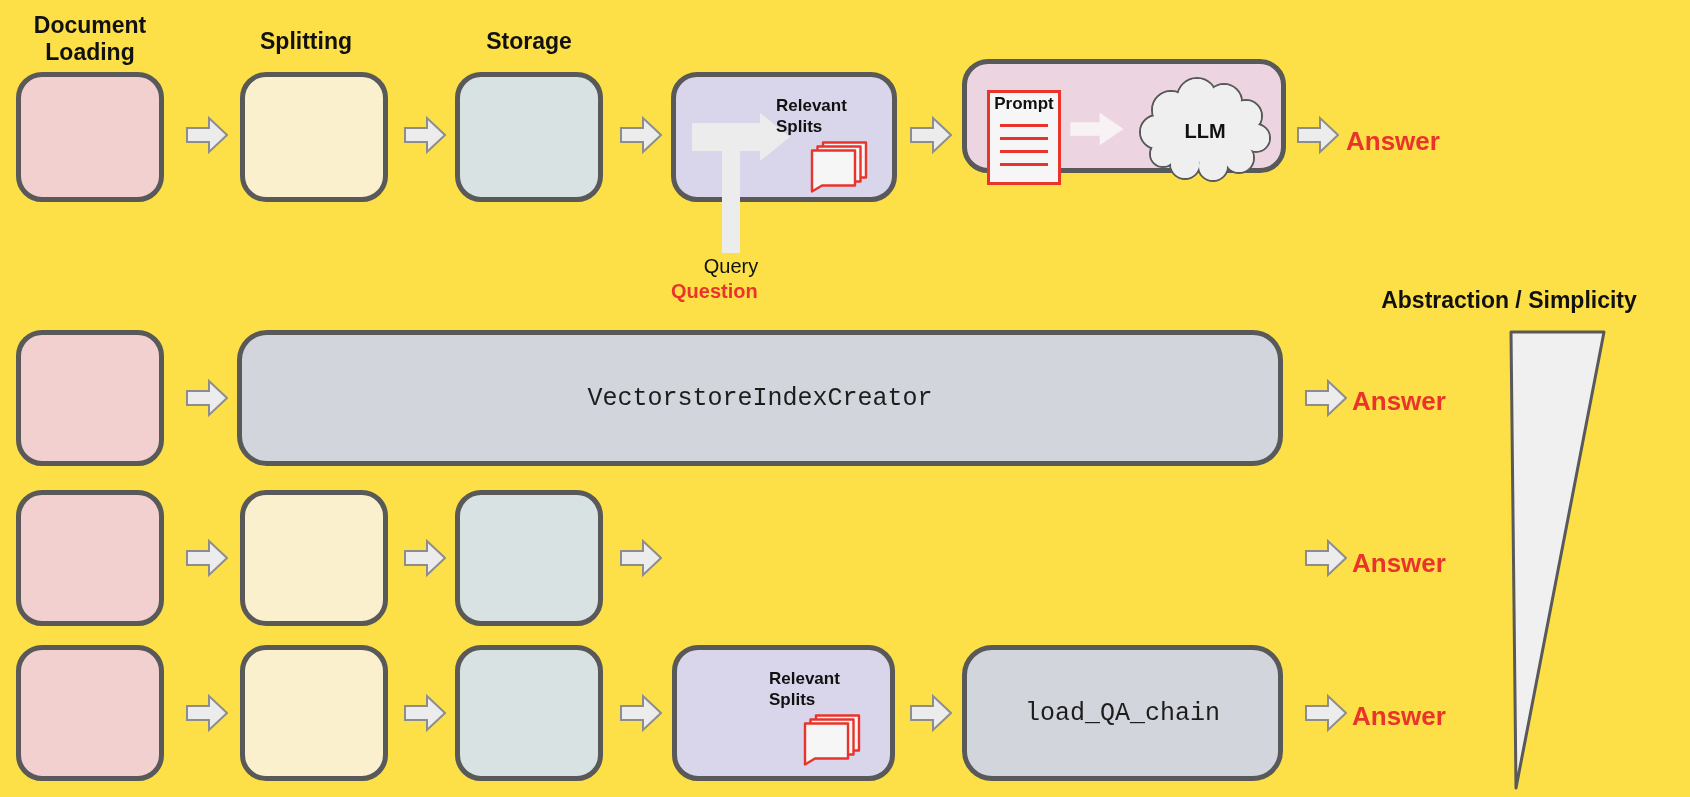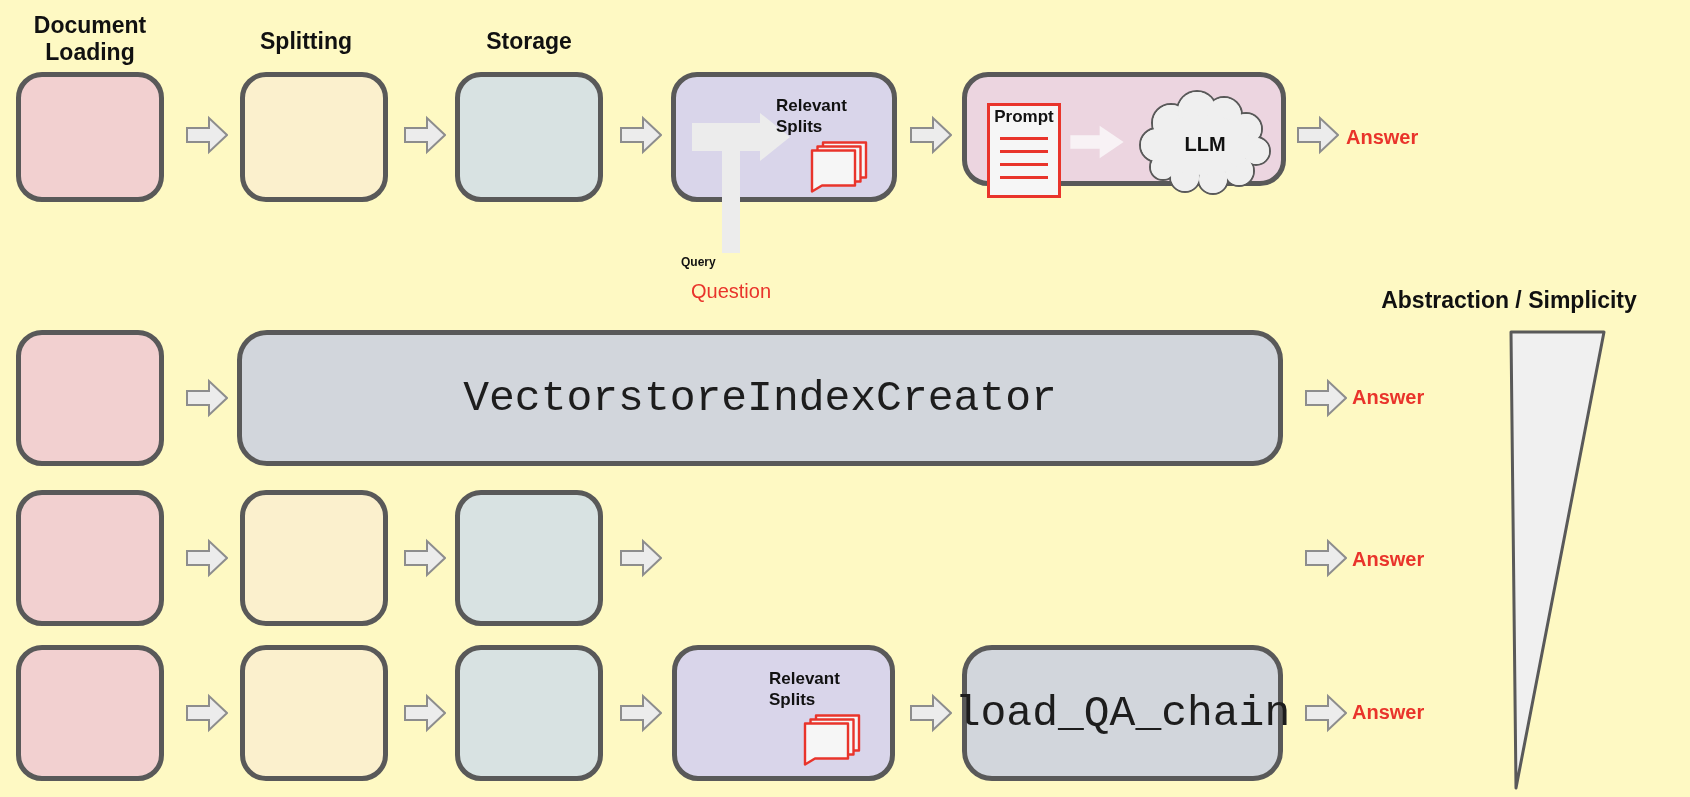--- a/index.html
+++ b/index.html
@@ -1,46 +1,46 @@
 <!DOCTYPE html>
 <html><head>
 <meta charset="utf-8">
 <style>
   html,body{margin:0;padding:0;background:#ffffff}
-  #canvas{position:relative;width:1690px;height:797px;background:#fef9c3;
+  #canvas{position:relative;width:1690px;height:797px;background:#fde047;
           font-family:"Liberation Sans",sans-serif;overflow:hidden}
   .box{position:absolute;box-sizing:border-box;border:5px solid #595959;border-radius:26px}
   .bigbox{border-radius:30px;display:flex;align-items:center;justify-content:center}
   .pink{background:#f2d0d0}
   .yellow{background:#fbf0cd}
   .teal{background:#d8e2e2}
   .purple{background:#d9d5ea}
   .mauve{background:#ecd5e0}
   .gray{background:#d2d6dc}
   .lbl{position:absolute;font-weight:700;font-size:23px;color:#111;text-align:center;line-height:27px}
   .mini{position:absolute;font-weight:700;font-size:17px;line-height:21px;color:#111;text-align:left}
-  .code{font-family:"Liberation Mono","DejaVu Sans Mono",monospace;font-size:43px;color:#1d1d1d;white-space:pre}
-  .answer{position:absolute;font-weight:700;font-size:20px;color:#e9342b;white-space:nowrap}
+  .code{font-family:"Liberation Mono","DejaVu Sans Mono",monospace;font-size:25px;color:#1d1d1d;white-space:pre}
+  .answer{position:absolute;font-weight:700;font-size:26px;color:#e9342b;white-space:nowrap}
   .arrow{position:absolute;width:42px;height:40px}
   .arrow svg{display:block;width:100%;height:100%}
   .soft{width:56px;height:38px}
   .soft svg polygon{fill:#f8f2f5;stroke:none}
   .stem{position:absolute;left:722px;top:145px;width:18px;height:108px;background:#ececec;z-index:3}
   .docs{position:absolute}
   .docs svg{display:block;width:100%;height:100%}
   .inner-arrow{position:absolute;left:0;top:0;width:100%;height:100%;z-index:2}
   .prompt-doc{position:absolute;left:20px;top:26px;width:74px;height:95px;box-sizing:border-box;
               background:#f6f6f6;border:3px solid #e9342b}
   .prompt-title{font-weight:700;font-size:17px;text-align:center;margin-top:1px;color:#111}
   .pline{height:3px;background:#e9342b;margin:10px 10px 0 10px}
   .cloud{position:absolute;left:160px;top:6px;width:148px;height:112px}
   .cloud text{font-family:"Liberation Sans",sans-serif;font-weight:700;font-size:20px;fill:#111}
   .tri{position:absolute;left:1500px;top:325px;width:115px;height:470px}
-  .query-lbl{position:absolute;font-weight:700;font-size:12px;color:#111;}
-  .question-lbl{position:absolute;font-weight:400;font-size:20px;color:#e9342b;text-align:center}
+  .query-lbl{position:absolute;font-weight:400;font-size:20px;color:#111;text-align:center}
+  .question-lbl{position:absolute;font-weight:700;font-size:20px;color:#e9342b;}
 </style>
 </head>
 <body>
 
 <div id="canvas">
 
   <div class="lbl" style="left:10px;top:12px;width:160px">Document Loading</div>
   <div class="lbl" style="left:232px;top:28px;width:148px">Splitting</div>
   <div class="lbl" style="left:455px;top:28px;width:148px">Storage</div>
 
@@ -82,21 +82,21 @@
   <div class="stem"></div>
   <div class="query-lbl" style="left:681px;top:255px;width:100px">Query</div>
   <div class="question-lbl" style="left:671px;top:280px;width:120px">Question</div>
 
   <div class="arrow" style="left:910px;top:115px">
       <svg viewBox="0 0 42 40" preserveAspectRatio="none">
         <polygon points="1,13 23,13 23,3 41,20 23,37 23,27 1,27" fill="#ececec" stroke="#8d8d8d" stroke-width="2"></polygon>
       </svg>
     </div>
 
-  <div class="box mauve" style="left:962px;top:72px;width:324px;height:114px">
+  <div class="box mauve" style="left:962px;top:59px;width:324px;height:114px">
     <div class="prompt-doc">
       <div class="prompt-title">Prompt</div>
       <div class="pline"></div>
       <div class="pline"></div>
       <div class="pline"></div>
       <div class="pline"></div>
     </div>
     <div class="arrow soft" style="left:102px;top:46px">
         <svg viewBox="0 0 42 40" preserveAspectRatio="none">
           <polygon points="1,13 23,13 23,3 41,20 23,37 23,27 1,27" fill="#ececec" stroke="#8d8d8d" stroke-width="2"></polygon>

